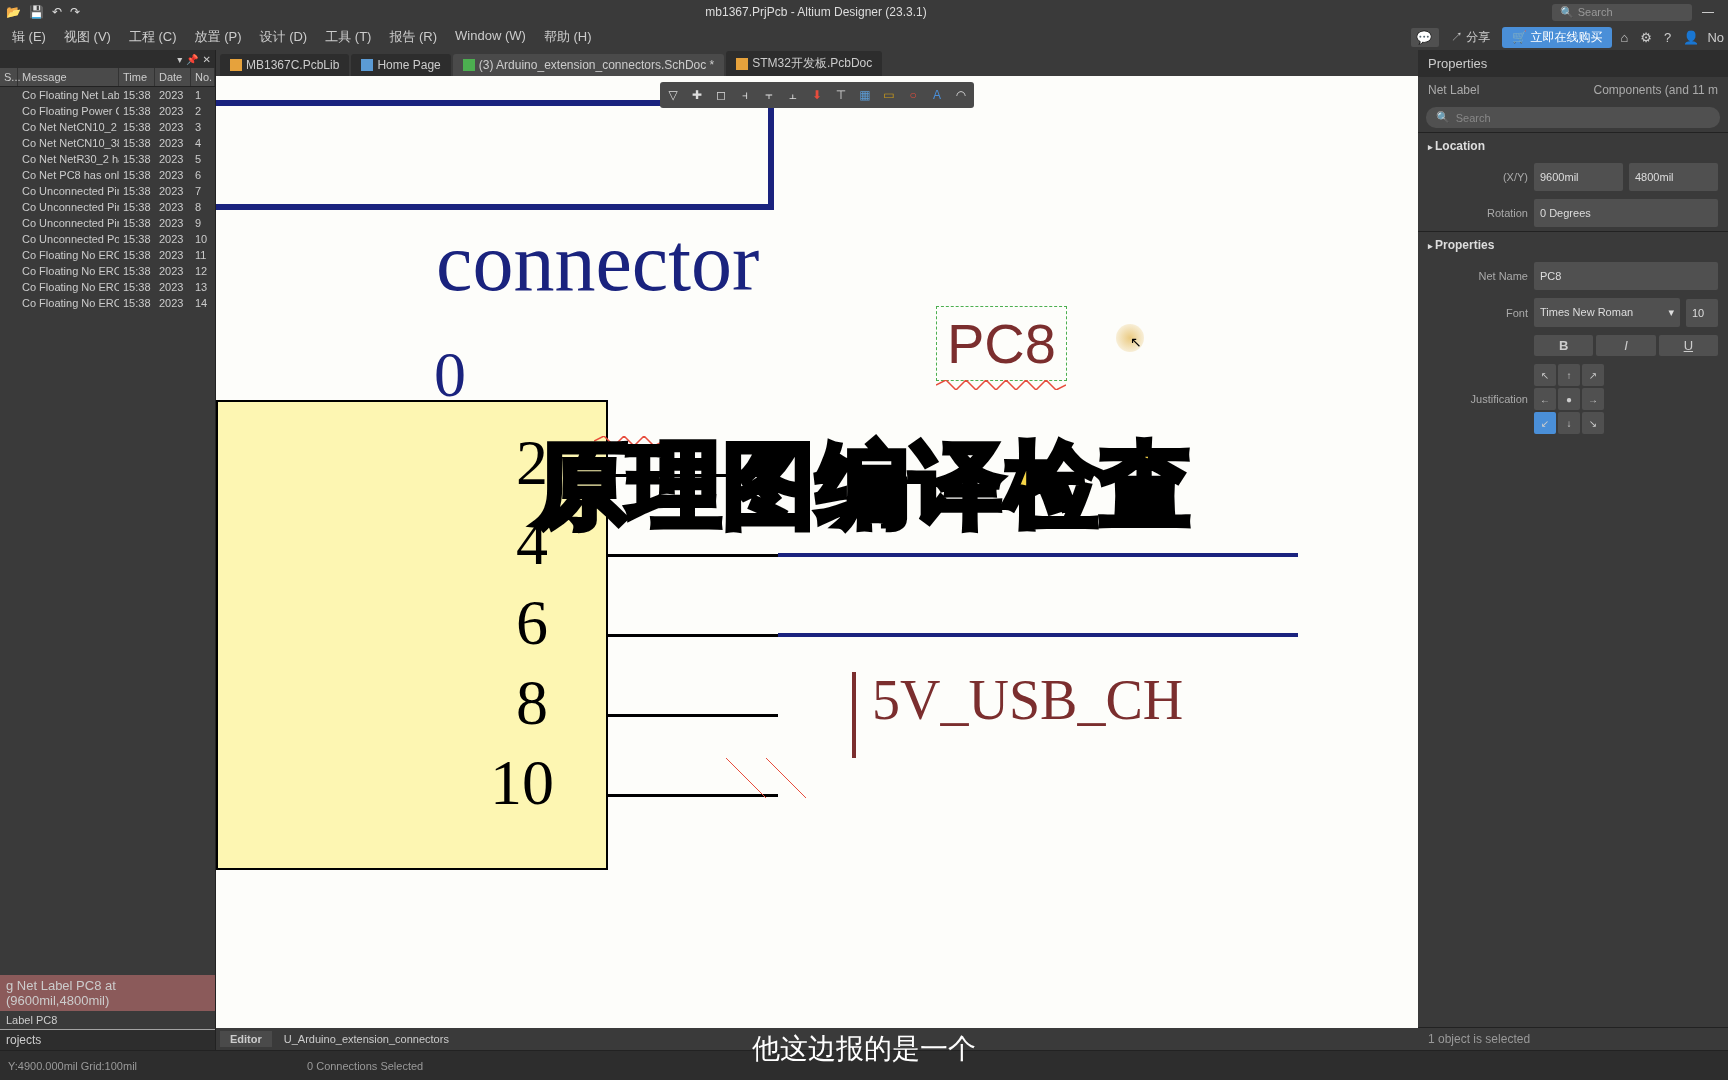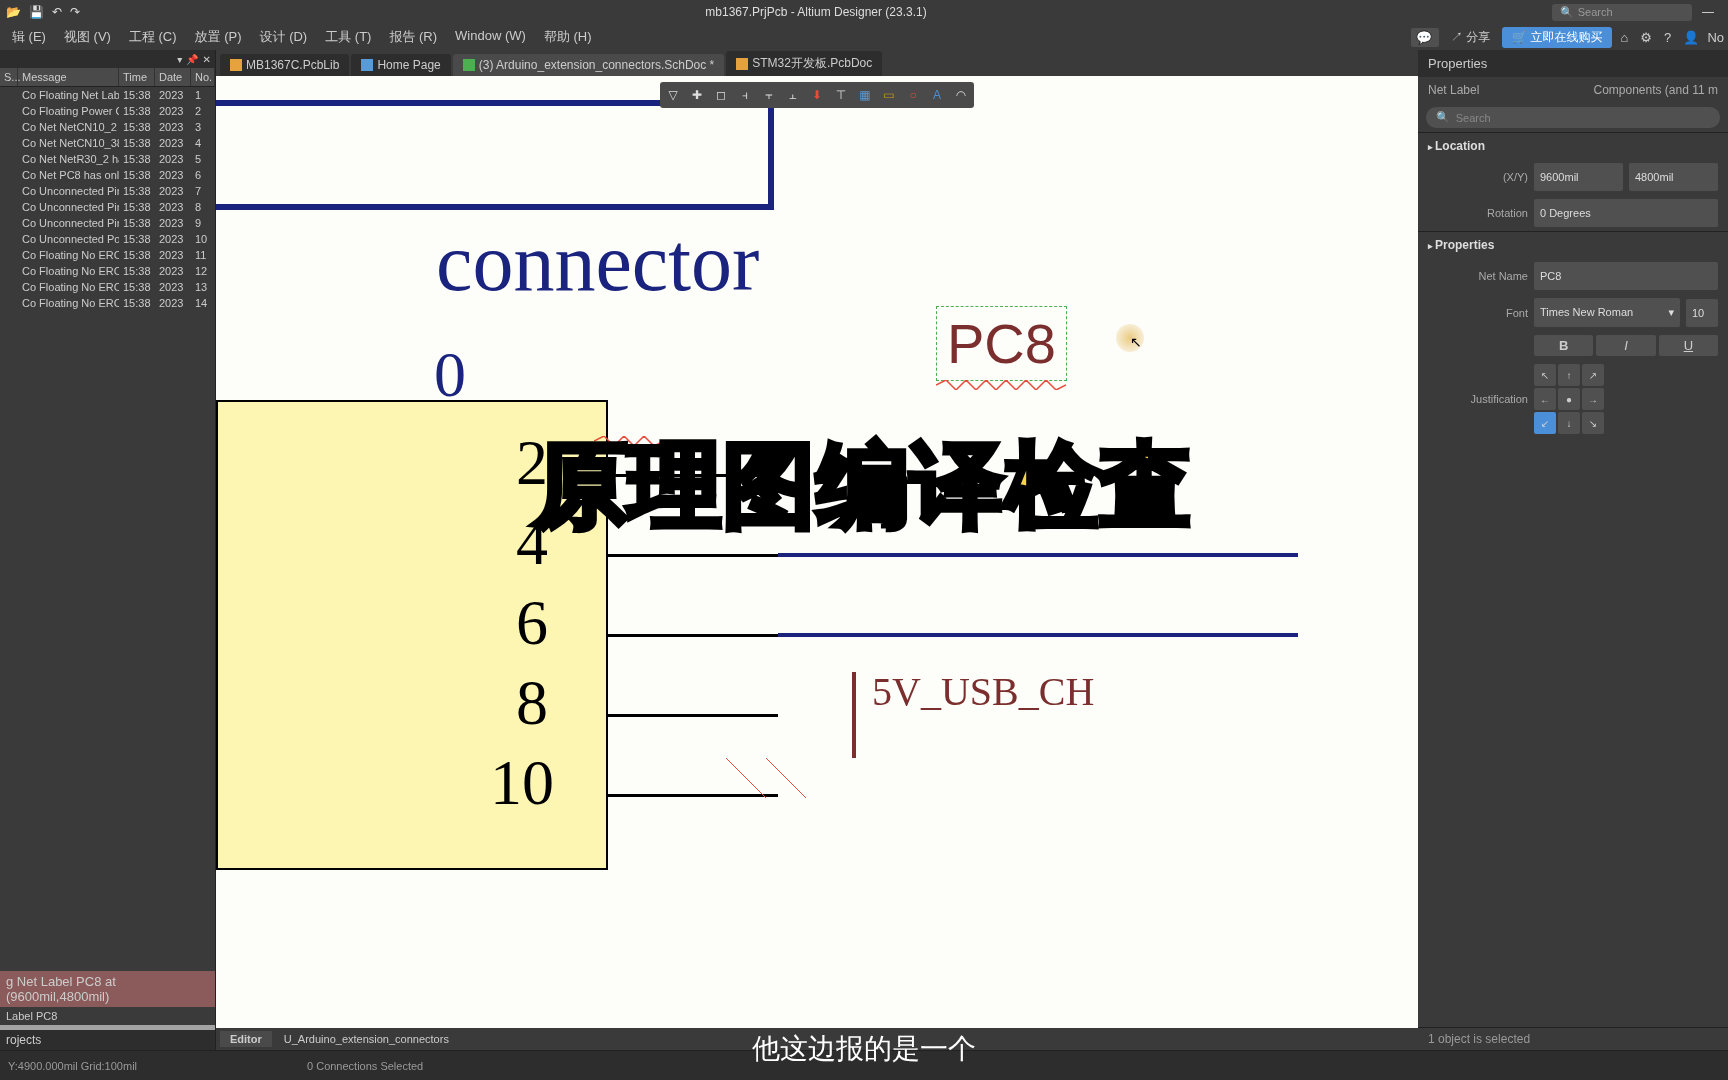--- a/index.html
+++ b/index.html
@@ -24,21 +24,21 @@
 .panel-tab-strip { height: 18px; background: #2d2d2d; display: flex; align-items: center; justify-content: flex-end; gap: 4px; padding: 0 4px; font-size: 10px; }
 .msg-header { display: flex; background: #4a4a4a; font-size: 11px; border-bottom: 1px solid #222; }
 .msg-header > div { padding: 3px 4px; border-right: 1px solid #333; }
 .col-s { width: 18px; } .col-msg { flex: 1; } .col-time { width: 36px; } .col-date { width: 36px; } .col-no { width: 24px; }
 .msg-list { flex: 1; overflow: hidden; }
 .msg-row { display: flex; font-size: 11px; padding: 1px 0; white-space: nowrap; overflow: hidden; }
 .msg-row > div { padding: 1px 4px; overflow: hidden; text-overflow: clip; }
 .msg-footer { background: #3a3a3a; }
 .msg-selected { background: #8b5a5a; padding: 3px 6px; font-size: 13px; }
 .msg-secondary { padding: 3px 6px; font-size: 11px; }
-.projects-tab { background: #2d2d2d; padding: 3px 6px; font-size: 12px; border-top: 5px solid #a3a3a3; }
+.projects-tab { background: #2d2d2d; padding: 3px 6px; font-size: 12px; border-top: 1px solid #a3a3a3; }
 .center { flex: 1; display: flex; flex-direction: column; background: #2d2d2d; }
 .doc-tabs { height: 26px; background: #3a3a3a; display: flex; align-items: flex-end; gap: 2px; padding-left: 4px; font-size: 12px; }
 .doc-tab { padding: 4px 10px; background: #2d2d2d; cursor: pointer; display: flex; align-items: center; gap: 4px; border-radius: 3px 3px 0 0; }
 .doc-tab.active { background: #4a4a4a; }
 .tab-icon { width: 12px; height: 12px; display: inline-block; }
 .icon-lib { background: #e6a23c; }
 .icon-home { background: #5b9bd5; }
 .icon-sch { background: #4caf50; }
 .icon-pcb { background: #e6a23c; }
 .canvas-wrap { flex: 1; position: relative; background: #fdfdfa; overflow: hidden; }
@@ -48,21 +48,21 @@
 .wire-blue { position: absolute; background: #1a237e; }
 .net-label-big { position: absolute; font-family: "Times New Roman", serif; color: #1a237e; font-weight: 400; font-size: 82px; }
 .pc8-box { position: absolute; border: 1px dashed #4caf50; padding: 4px 10px; font-family: "Times New Roman", serif; color: #7b2e2e; font-size: 56px; }
 .zigzag { position: absolute; height: 10px; }
 .zigzag svg { width: 100%; height: 100%; }
 .component-body { position: absolute; background: #fdf6b2; border: 2px solid #000; }
 .pin-num { position: absolute; font-family: "Times New Roman", serif; font-size: 64px; color: #000; }
 .pin-wire { position: absolute; background: #000; height: 3px; }
 .net-wire-blue { position: absolute; background: #1a237e; height: 4px; }
 .power-port { position: absolute; width: 4px; background: #7b2e2e; }
-.net-name-red { position: absolute; font-family: "Times New Roman", serif; color: #7b2e2e; font-size: 40px; }
+.net-name-red { position: absolute; font-family: "Times New Roman", serif; color: #7b2e2e; font-size: 56px; }
 .cursor-glow { position: absolute; width: 28px; height: 28px; background: radial-gradient(circle, rgba(230,190,100,0.8), transparent); border-radius: 50%; }
 .cursor-arrow { position: absolute; font-size: 14px; color: #000; }
 .sheet-tabs { height: 22px; background: #3a3a3a; display: flex; align-items: center; font-size: 11px; padding: 0 4px; gap: 2px; }
 .sheet-tab { padding: 2px 10px; cursor: pointer; }
 .sheet-tab.active { background: #4a4a4a; font-weight: bold; }
 .right-prop { width: 310px; background: #3a3a3a; display: flex; flex-direction: column; font-size: 12px; }
 .prop-header { padding: 6px 10px; background: #2d2d2d; font-size: 13px; font-weight: 500; }
 .prop-subhead { padding: 6px 10px; display: flex; justify-content: space-between; align-items: center; color: #aaa; }
 .prop-search { margin: 4px 8px; background: #505050; border-radius: 10px; padding: 4px 10px; display: flex; align-items: center; gap: 6px; font-size: 11px; }
 .prop-section { border-top: 1px solid #222; }

